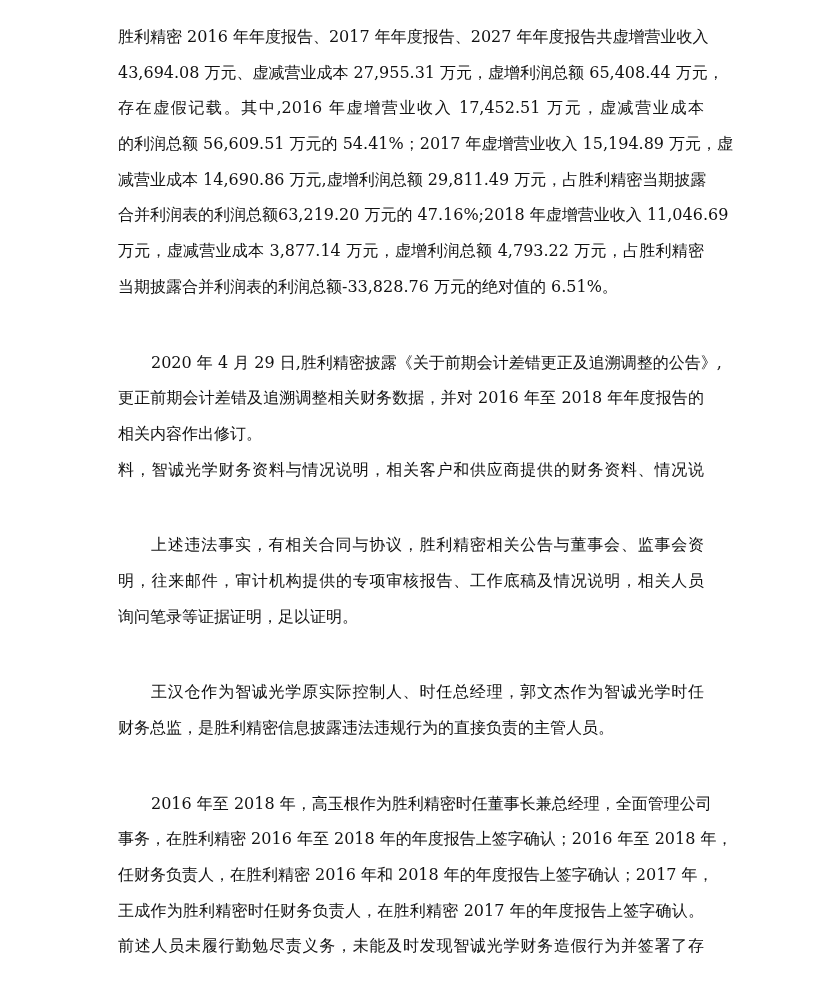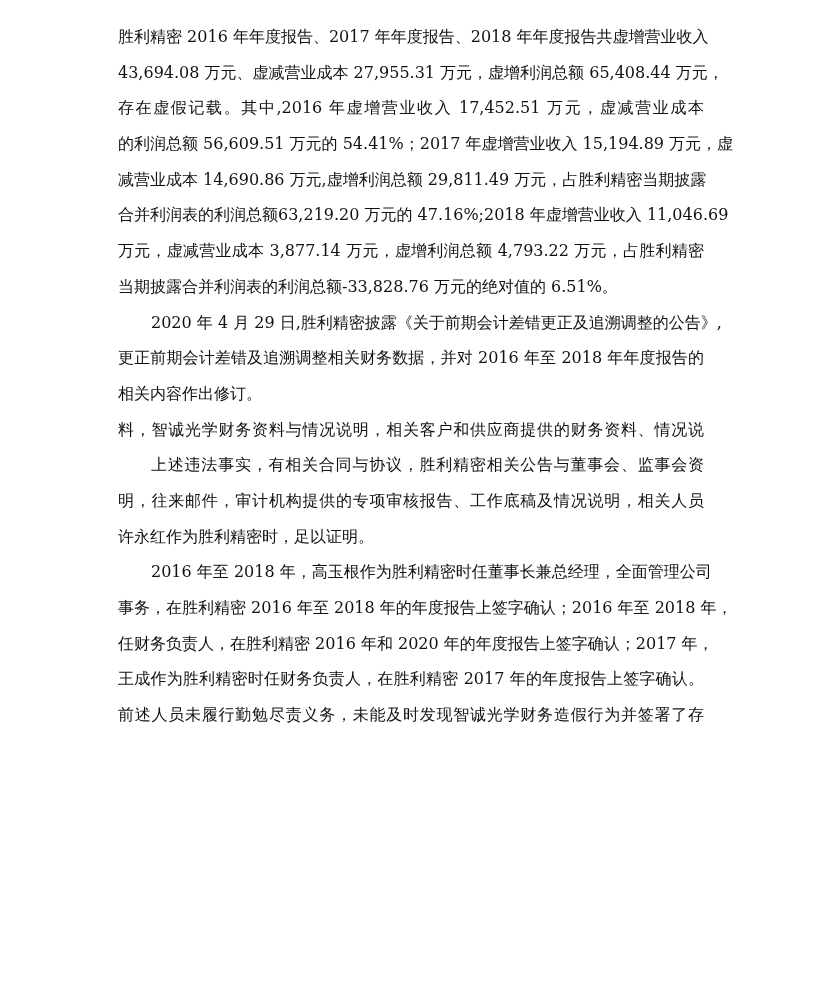--- a/index.html
+++ b/index.html
@@ -28,55 +28,60 @@
       white-space: nowrap;
       text-align: justify;
       text-align-last: justify;
       letter-spacing: 0;
     }
     .line.last {
       text-align-last: left;
     }
     .line.indent {
       padding-left: 33px;
+      margin-top: 40px;
     }
   </style>
 </head>
 <body>
 
 <div class="page">
 
   <div class="para">
-    <div class="line">胜利精密 2016 年年度报告、2017 年年度报告、2018 年年度报告共虚增营业收入</div>
+    <div class="line">胜利精密 2016 年年度报告、2017 年年度报告、2027 年年度报告共虚增营业收入</div>
     <div class="line">43,694.08 万元、虚减营业成本 27,955.31 万元，虚增利润总额 65,408.44 万元，</div>
     <div class="line">存在虚假记载。其中,2016 年虚增营业收入 17,452.51 万元，虚减营业成本</div>
     <div class="line">的利润总额 56,609.51 万元的 54.41%；2017 年虚增营业收入 15,194.89 万元，虚</div>
     <div class="line">减营业成本 14,690.86 万元,虚增利润总额 29,811.49 万元，占胜利精密当期披露</div>
     <div class="line">合并利润表的利润总额63,219.20 万元的 47.16%;2018 年虚增营业收入 11,046.69</div>
     <div class="line">万元，虚减营业成本 3,877.14 万元，虚增利润总额 4,793.22 万元，占胜利精密</div>
     <div class="line last">当期披露合并利润表的利润总额-33,828.76 万元的绝对值的 6.51%。</div>
   </div>
 
   <div class="para">
     <div class="line indent">2020 年 4 月 29 日,胜利精密披露《关于前期会计差错更正及追溯调整的公告》,</div>
     <div class="line">更正前期会计差错及追溯调整相关财务数据，并对 2016 年至 2018 年年度报告的</div>
     <div class="line last">相关内容作出修订。</div>
   </div>
 
   <div class="para">
     <div class="line">料，智诚光学财务资料与情况说明，相关客户和供应商提供的财务资料、情况说</div>
     <div class="line indent">上述违法事实，有相关合同与协议，胜利精密相关公告与董事会、监事会资</div>
     <div class="line">明，往来邮件，审计机构提供的专项审核报告、工作底稿及情况说明，相关人员</div>
-    <div class="line last">许永红作为胜利精密时，足以证明。</div>
+    <div class="line last">询问笔录等证据证明，足以证明。</div>
   </div>
 
 
+  <div class="para">
+    <div class="line indent">王汉仓作为智诚光学原实际控制人、时任总经理，郭文杰作为智诚光学时任</div>
+    <div class="line last">财务总监，是胜利精密信息披露违法违规行为的直接负责的主管人员。</div>
+  </div>
 
   <div class="para">
     <div class="line indent">2016 年至 2018 年，高玉根作为胜利精密时任董事长兼总经理，全面管理公司</div>
     <div class="line">事务，在胜利精密 2016 年至 2018 年的年度报告上签字确认；2016 年至 2018 年，</div>
-    <div class="line">任财务负责人，在胜利精密 2016 年和 2020 年的年度报告上签字确认；2017 年，</div>
+    <div class="line">任财务负责人，在胜利精密 2016 年和 2018 年的年度报告上签字确认；2017 年，</div>
     <div class="line">王成作为胜利精密时任财务负责人，在胜利精密 2017 年的年度报告上签字确认。</div>
     <div class="line">前述人员未履行勤勉尽责义务，未能及时发现智诚光学财务造假行为并签署了存</div>
 
   </div>
 
 </div>
 
 </body></html>

